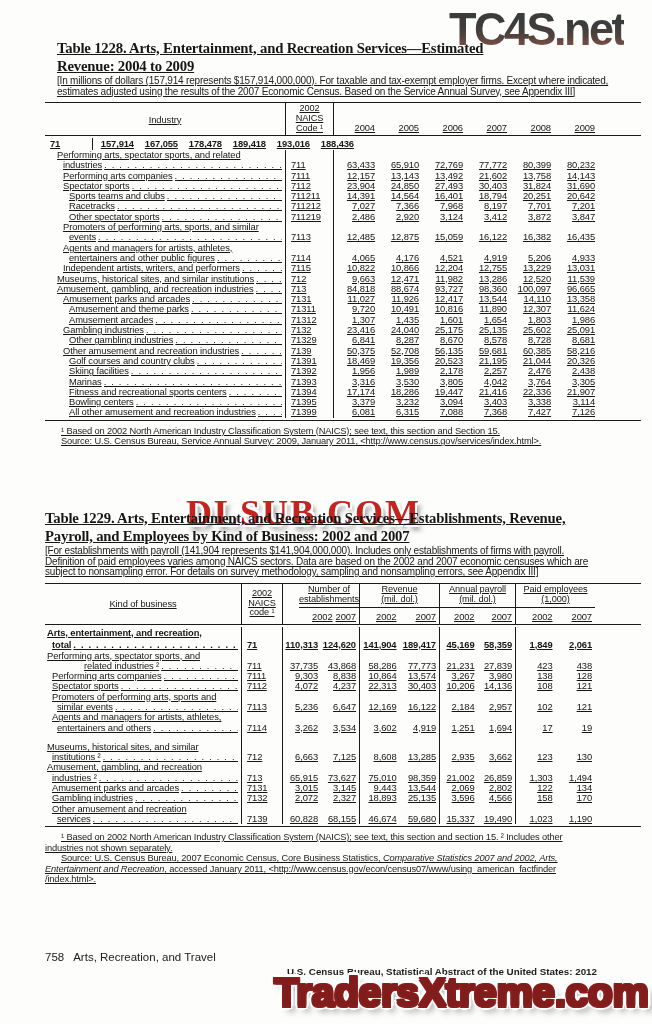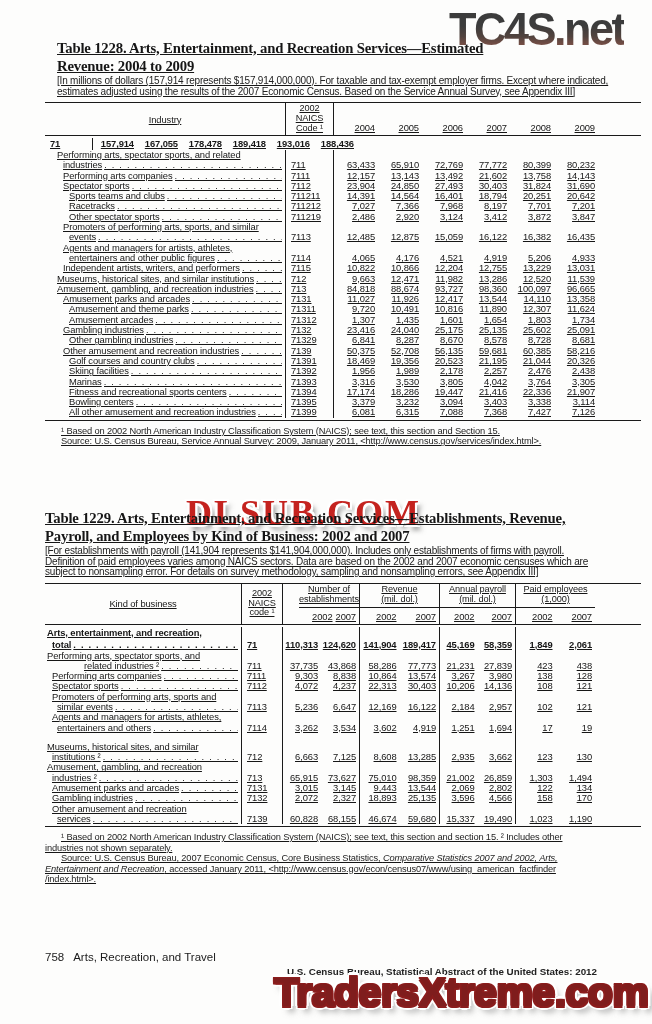--- a/index.html
+++ b/index.html
@@ -383,21 +383,21 @@
               <div class="lt" style="padding-left: 24px;">Amusement arcades</div>
               <div class="dots"></div>
             </div>
             <div class="td code">71312</div>
             <div class="vals">
               <div class="v">1,307</div>
               <div class="v">1,435</div>
               <div class="v">1,601</div>
               <div class="v">1,654</div>
               <div class="v">1,803</div>
-              <div class="v">1,734</div>
+              <div class="v">1,986</div>
               <div class="vsp"></div>
             </div>
           </div>
           <div class="tr">
             <div class="td lab">
               <div class="lt" style="padding-left: 18px;">Gambling industries</div>
               <div class="dots"></div>
             </div>
             <div class="td code">7132</div>
             <div class="vals">

